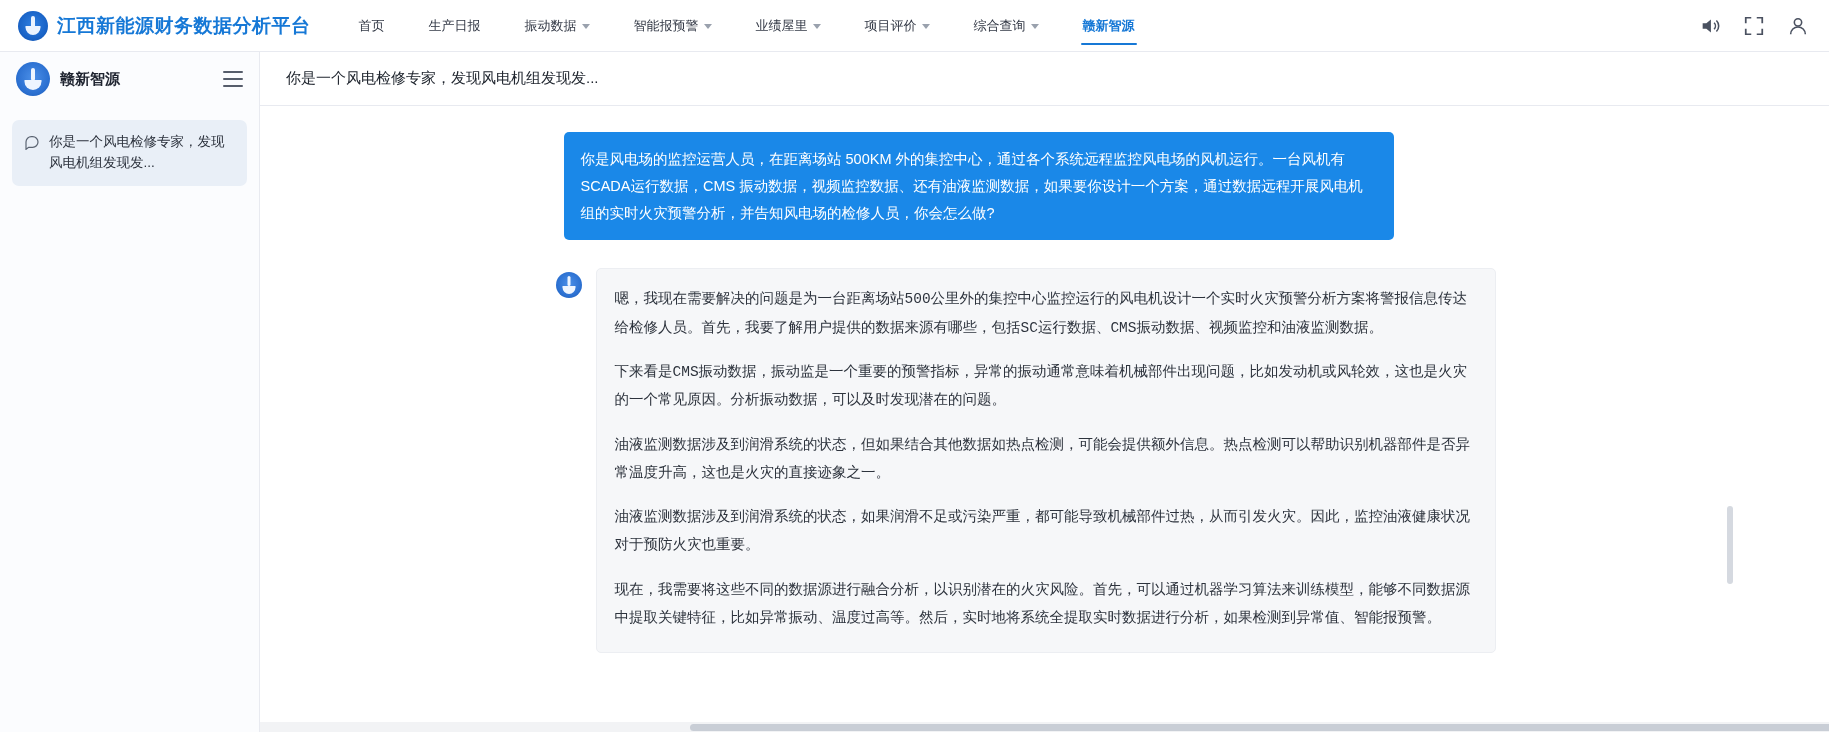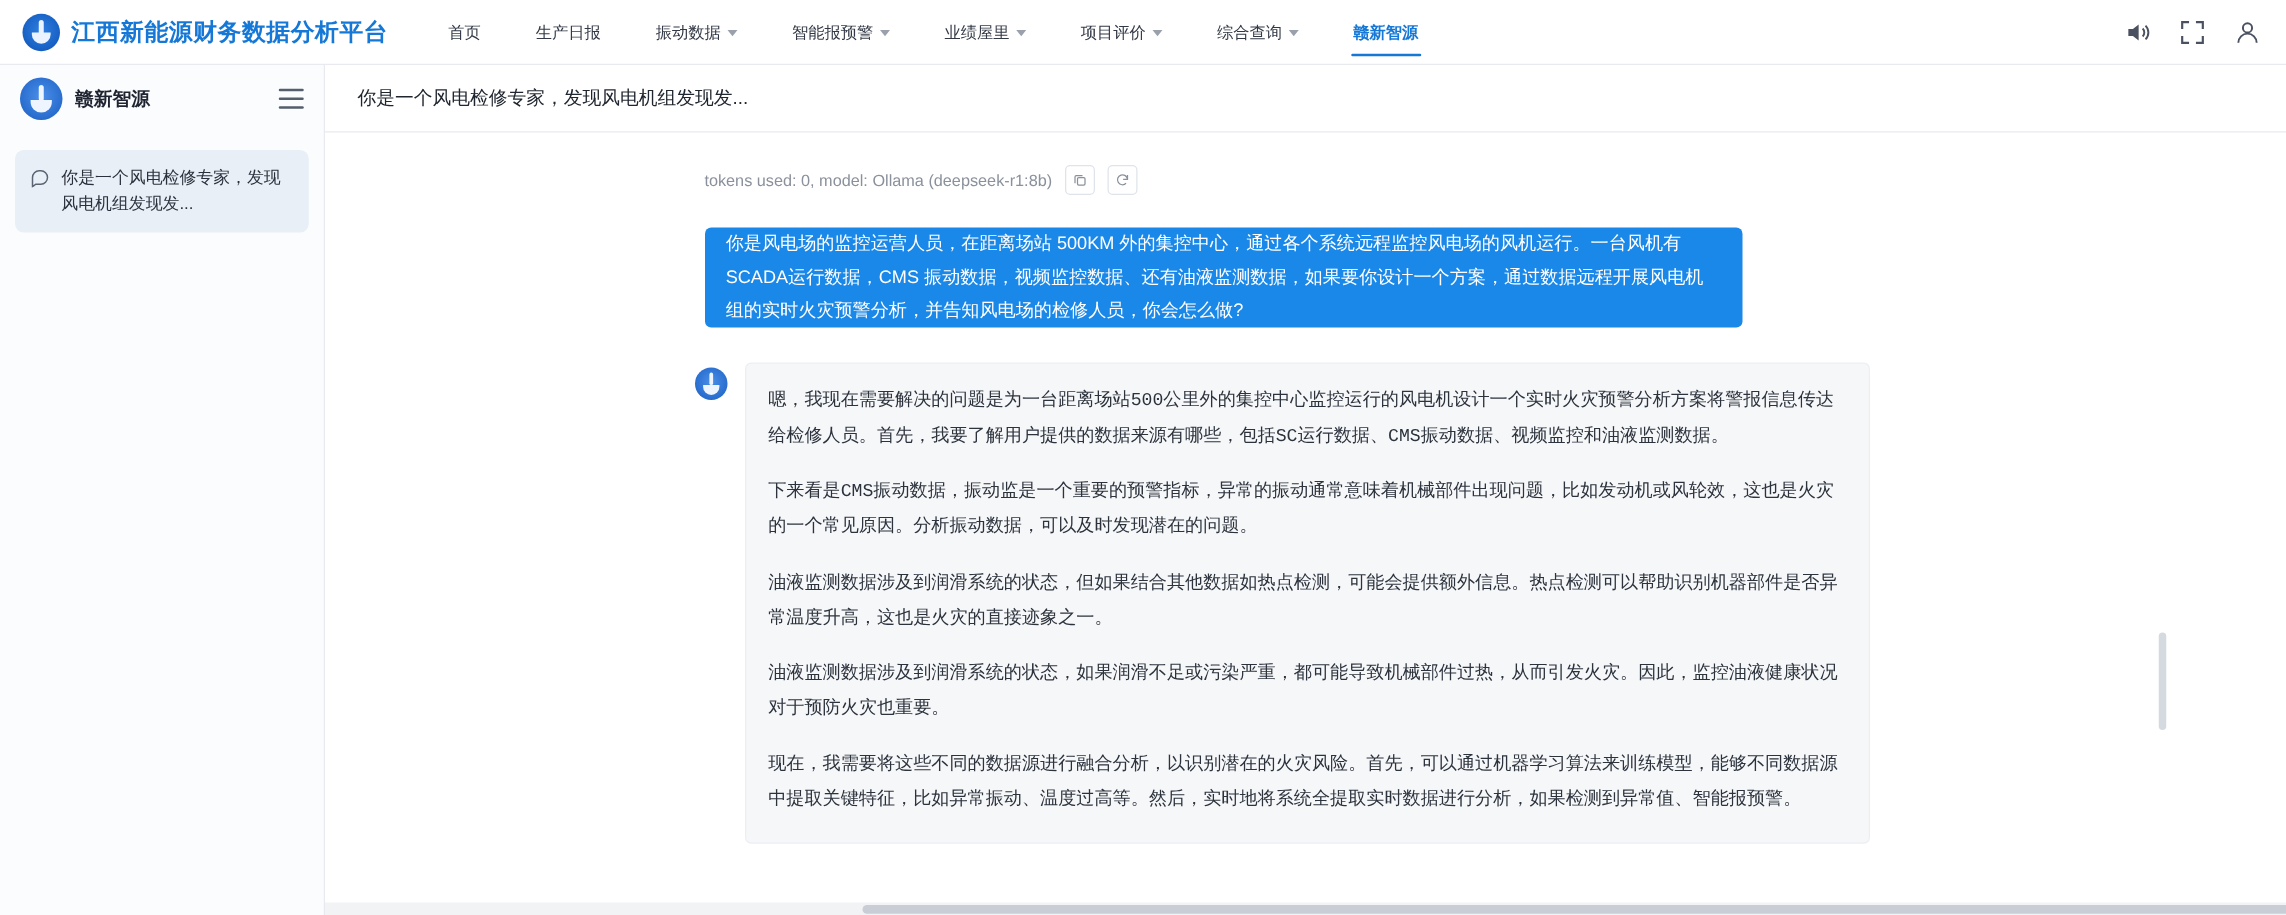--- a/index.html
+++ b/index.html
@@ -135,21 +135,21 @@
     width: 24px; height: 24px; border: 1px solid #dfe3ea; border-radius: 4px;
     background: #fff; display: flex; align-items: center; justify-content: center;
     cursor: pointer; color: #8a919c;
   }
 
   .user-row { display: flex; justify-content: flex-start; }
   .bubble-user {
     background: #1a88e8;
     color: #ffffff;
     border-radius: 5px;
-    padding: 0 17px;
+    padding: 14px 17px;
     font-size: 14.5px;
     line-height: 1.85;
     max-width: 830px;
     margin-left: 8px;
   }
 
   .assistant-row { display: flex; gap: 14px; margin-top: 28px; align-items: flex-start; }
   .assistant-row .assistant-avatar { width: 26px; height: 26px; margin-top: 4px; }
   .assistant-row .assistant-avatar::before { top: 4px; width: 3px; height: 10px; }
   .assistant-row .assistant-avatar::after { top: 14px; width: 13px; height: 8px; }
@@ -261,35 +261,20 @@
   </div>
 
   <div class="main">
     <div class="main-header">
       <span>你是一个风电检修专家，发现风电机组发现发...</span>
     </div>
 
     <div class="chat-area">
       <div class="chat-inner">
 
-        <div class="meta-row">
-          <span class="meta-text">tokens used: 0, model: Ollama (deepseek-r1:8b)</span>
-          <span class="meta-btn">
-            <svg width="12" height="12" viewBox="0 0 24 24" fill="none" stroke="currentColor" stroke-width="2">
-              <rect x="8" y="8" width="12" height="12" rx="2"></rect>
-              <path d="M16 5H6a2 2 0 00-2 2v10"></path>
-            </svg>
-          </span>
-          <span class="meta-btn">
-            <svg width="12" height="12" viewBox="0 0 24 24" fill="none" stroke="currentColor" stroke-width="2">
-              <path d="M20 11a8 8 0 10-2.3 6.3"></path>
-              <path d="M20 4v7h-7"></path>
-            </svg>
-          </span>
-        </div>
 
         <div class="user-row">
           <div class="bubble-user">你是风电场的监控运营人员，在距离场站 500KM 外的集控中心，通过各个系统远程监控风电场的风机运行。一台风机有SCADA运行数据，CMS 振动数据，视频监控数据、还有油液监测数据，如果要你设计一个方案，通过数据远程开展风电机组的实时火灾预警分析，并告知风电场的检修人员，你会怎么做?</div>
         </div>
 
         <div class="assistant-row">
           <div class="assistant-avatar"></div>
           <div class="bubble-assistant">
             <p>嗯，我现在需要解决的问题是为一台距离场站500公里外的集控中心监控运行的风电机设计一个实时火灾预警分析方案将警报信息传达给检修人员。首先，我要了解用户提供的数据来源有哪些，包括SC运行数据、CMS振动数据、视频监控和油液监测数据。</p>
             <p>下来看是CMS振动数据，振动监是一个重要的预警指标，异常的振动通常意味着机械部件出现问题，比如发动机或风轮效，这也是火灾的一个常见原因。分析振动数据，可以及时发现潜在的问题。</p>

